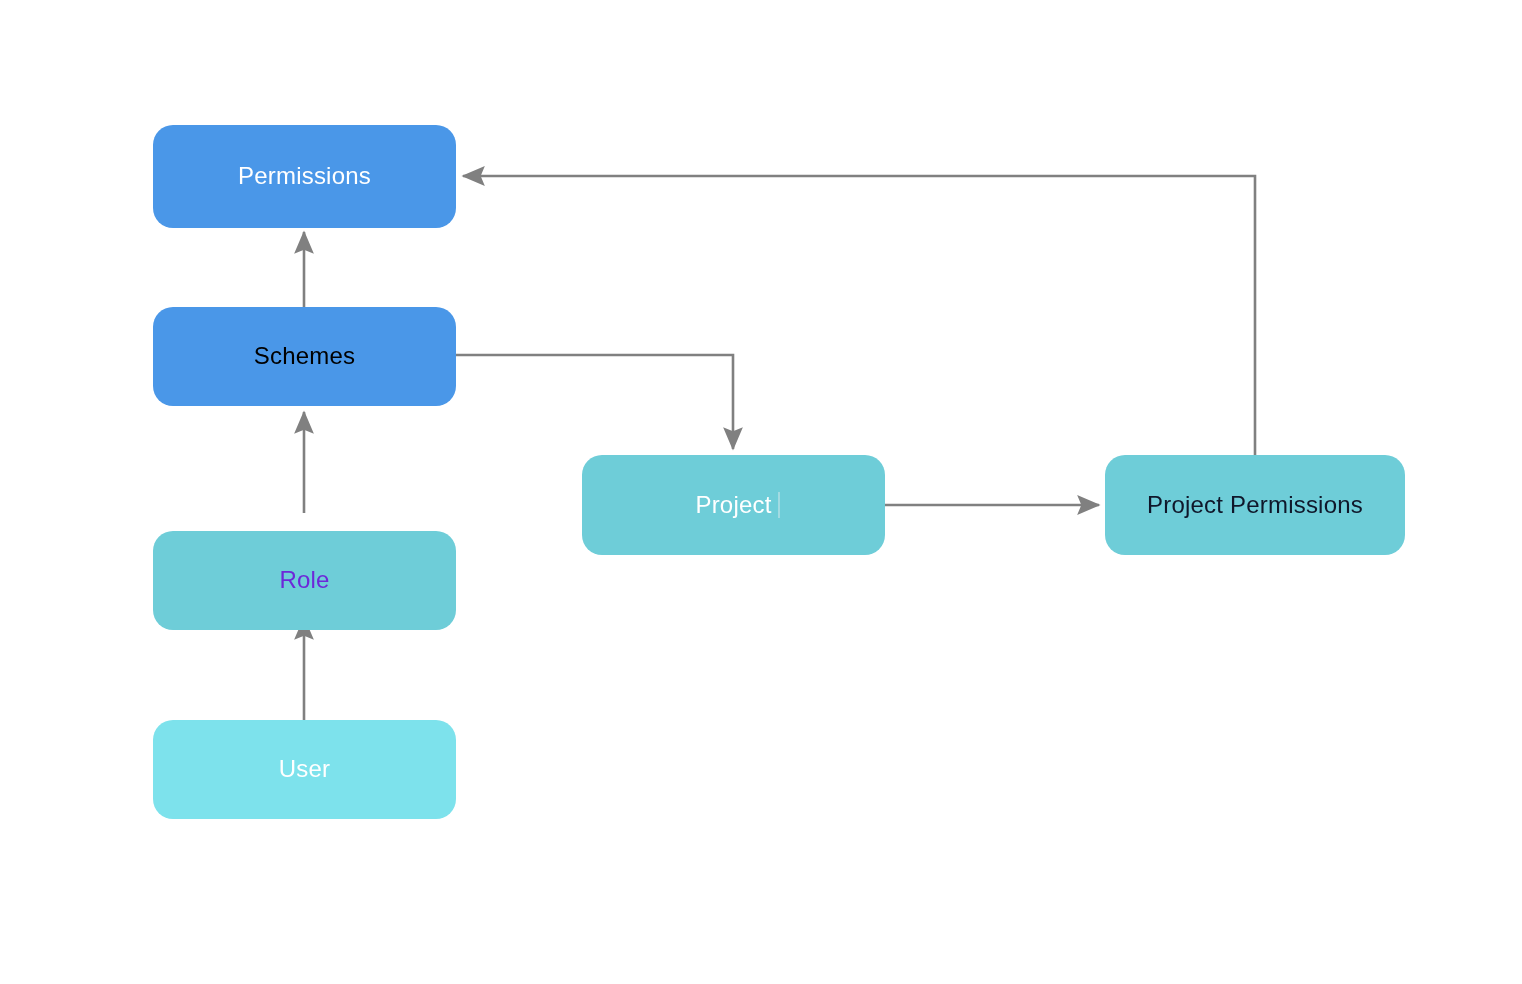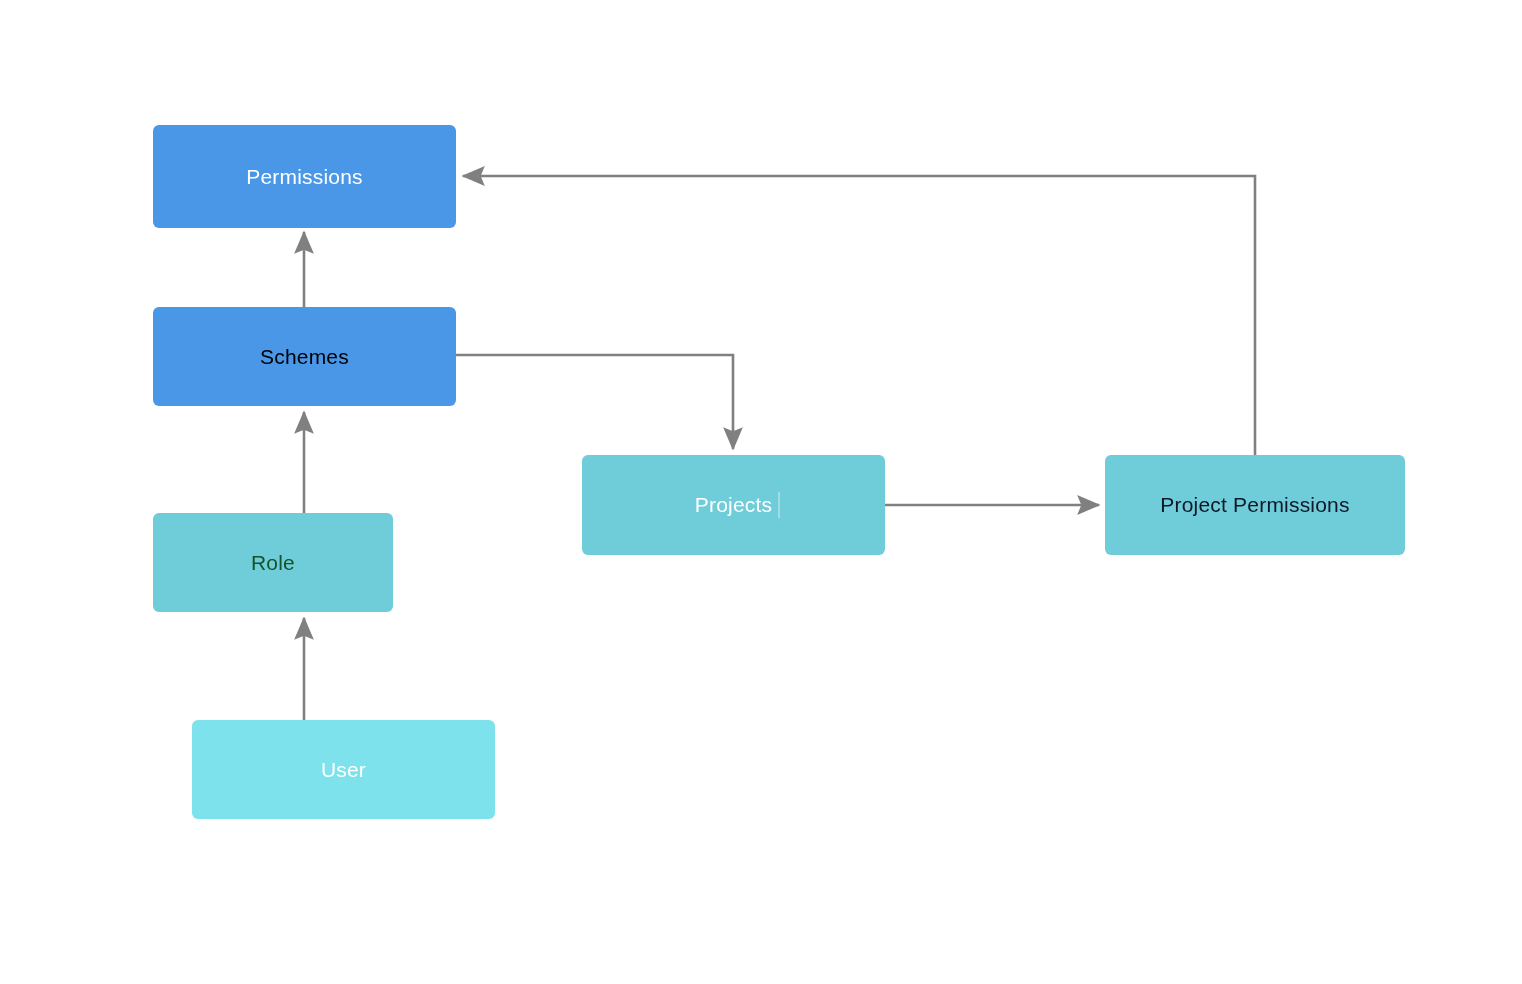--- a/index.html
+++ b/index.html
@@ -24,27 +24,27 @@
     position: absolute;
     left: 0;
     top: 0;
     width: 1522px;
     height: 984px;
     pointer-events: none;
   }
   .node {
     position: absolute;
     box-sizing: border-box;
-    border-radius: 6px;
+    border-radius: 20px;
     display: flex;
     align-items: center;
     justify-content: center;
     color: #ffffff;
     font-family: "Liberation Sans", sans-serif;
-    font-size: 21px;
+    font-size: 24px;
     font-weight: 400;
     letter-spacing: 0.2px;
     text-align: center;
     line-height: 1.2;
     user-select: none;
   }
   .node-label {
     display: block;
     padding: 0 10px;
   }
@@ -94,30 +94,30 @@
   </svg>
 
   <div class="node" id="node-permissions" style="left: 153px; top: 125px; width: 303px; height: 103px; background: rgb(74, 151, 232); color: rgb(255, 255, 255);">
     <span class="node-label">Permissions</span>
   </div>
 
   <div class="node" id="node-schemes" style="left: 153px; top: 307px; width: 303px; height: 99px; background: rgb(74, 151, 232); color: #000000;">
     <span class="node-label">Schemes</span>
   </div>
 
-  <div class="node" id="node-role" style="left: 153px; top: 513px; width: 240px; height: 99px; background: rgb(110, 205, 216); color: #14532d;">
+  <div class="node" id="node-role" style="left: 153px; top: 531px; width: 303px; height: 99px; background: rgb(110, 205, 216); color: #6d28d9;">
     <span class="node-label">Role</span>
   </div>
 
-  <div class="node" id="node-user" style="left: 153px; top: 720px; width: 303px; height: 99px; background: rgb(125, 226, 236); color: rgb(255, 255, 255); margin-left: 39px;">
+  <div class="node" id="node-user" style="left: 153px; top: 720px; width: 303px; height: 99px; background: rgb(125, 226, 236); color: rgb(255, 255, 255);">
     <span class="node-label">User</span>
   </div>
 
   <div class="node" id="node-projects" style="left: 582px; top: 455px; width: 303px; height: 100px; background: rgb(110, 205, 216); color: rgb(255, 255, 255);">
-    <span class="node-label">Projects</span>
+    <span class="node-label">Project</span>
     <span class="caret" style="left: 196.43px; top: 37px;"></span>
   </div>
 
   <div class="node" id="node-project-permissions" style="left: 1105px; top: 455px; width: 300px; height: 100px; background: rgb(110, 205, 216); color: #0f172a;">
     <span class="node-label">Project Permissions</span>
   </div>
 
 </div>
 
 </body></html>

